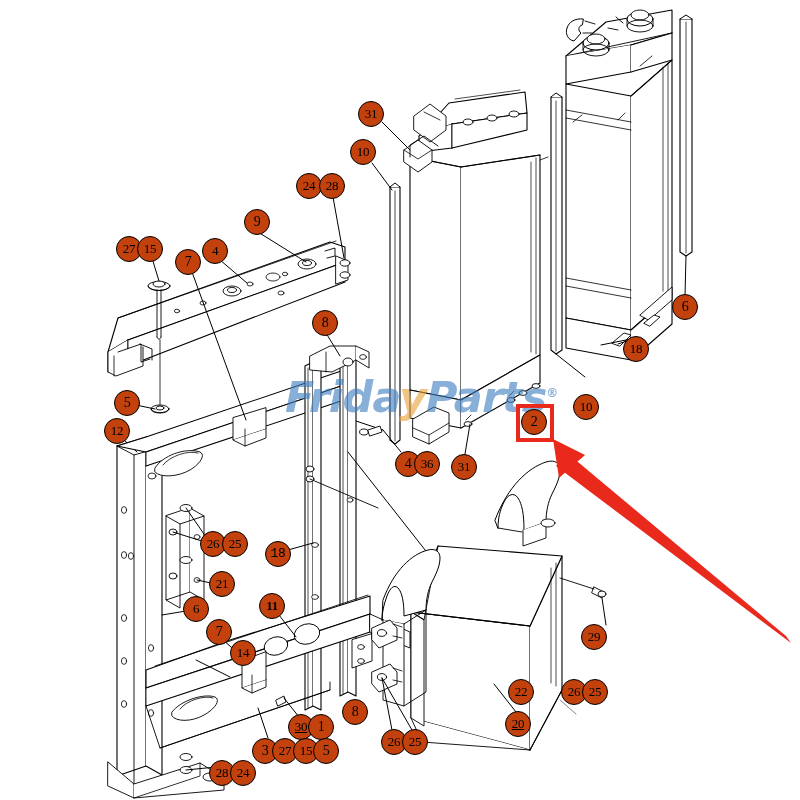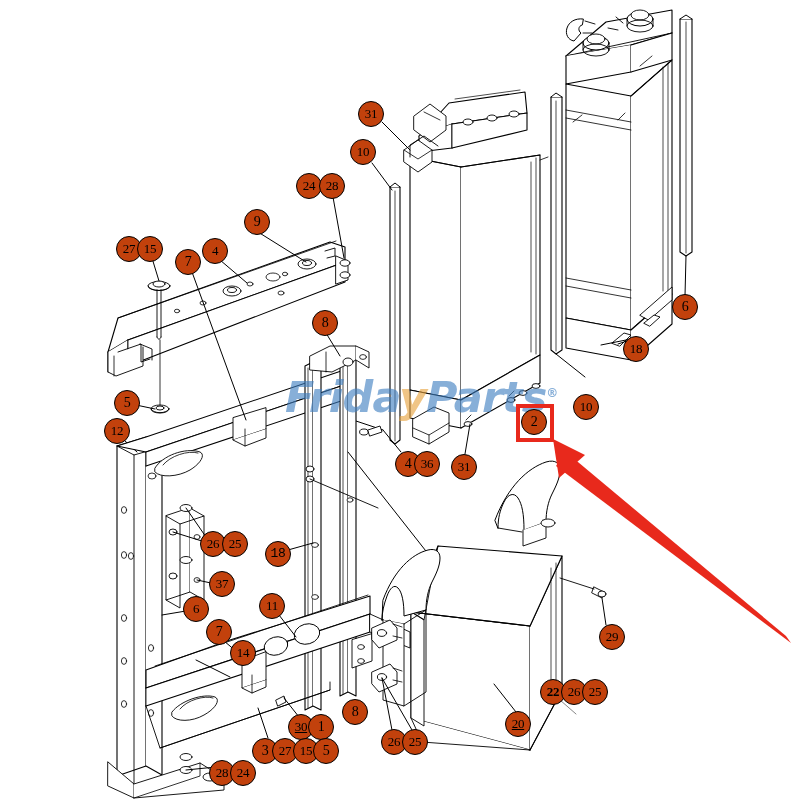--- a/index.html
+++ b/index.html
@@ -422,37 +422,37 @@
       <div class="callout small" style="left: 117px; top: 431px;">12</div>
       <div class="callout" style="left: 408px; top: 464px;">4</div>
       <div class="callout small" style="left: 427px; top: 464px;">36</div>
       <div class="callout small" style="left: 464px; top: 467px;">31</div>
       <div class="callout" style="left: 534px; top: 422px;">2</div>
       <div class="callout" style="left: 685px; top: 307px;">6</div>
       <div class="callout small" style="left: 636px; top: 349px;">18</div>
       <div class="callout small" style="left: 586px; top: 407px;">10</div>
       <div class="callout small" style="left: 213px; top: 544px;">26</div>
       <div class="callout small" style="left: 235px; top: 544px;">25</div>
-      <div class="callout small" style="left: 222px; top: 584px;">37</div>
+      <div class="callout small" style="left: 222px; top: 584px;">21</div>
       <div class="callout small" style="left: 196px; top: 609px;">6</div>
       <div class="callout" style="left: 219px; top: 632px;">7</div>
       <div class="callout small" style="left: 189px; top: 653px; margin-left: 41px;">14</div>
       <div class="callout small" style="left: 278px; top: 554px; font-family: Liberation Mono, monospace;">18</div>
-      <div class="callout small" style="left: 272px; top: 606px;">11</div>
+      <div class="callout small" style="left: 272px; top: 606px; font-weight: bold;">11</div>
       <div class="callout" style="left: 355px; top: 712px;">8</div>
       <div class="callout small" style="left: 394px; top: 742px;">26</div>
       <div class="callout small" style="left: 415px; top: 742px;">25</div>
       <div class="callout small" style="left: 301px; top: 727px; text-decoration: underline;">30</div>
       <div class="callout" style="left: 321px; top: 727px;">1</div>
       <div class="callout" style="left: 265px; top: 751px;">3</div>
       <div class="callout small" style="left: 285px; top: 751px;">27</div>
       <div class="callout small" style="left: 306px; top: 751px;">15</div>
       <div class="callout" style="left: 326px; top: 751px;">5</div>
       <div class="callout small" style="left: 222px; top: 773px;">28</div>
       <div class="callout small" style="left: 243px; top: 773px;">24</div>
       <div class="callout small" style="left: 518px; top: 724px; text-decoration: underline;">20</div>
-      <div class="callout small" style="left: 553px; top: 692px; font-weight: bold;">22</div>
+      <div class="callout small" style="left: 521px; top: 692px;">22</div>
       <div class="callout small" style="left: 574px; top: 692px;">26</div>
       <div class="callout small" style="left: 595px; top: 692px;">25</div>
-      <div class="callout small" style="left: 612px; top: 637px;">29</div>
+      <div class="callout small" style="left: 594px; top: 637px;">29</div>
     </div>
 
 </div>
 
 </body></html>

